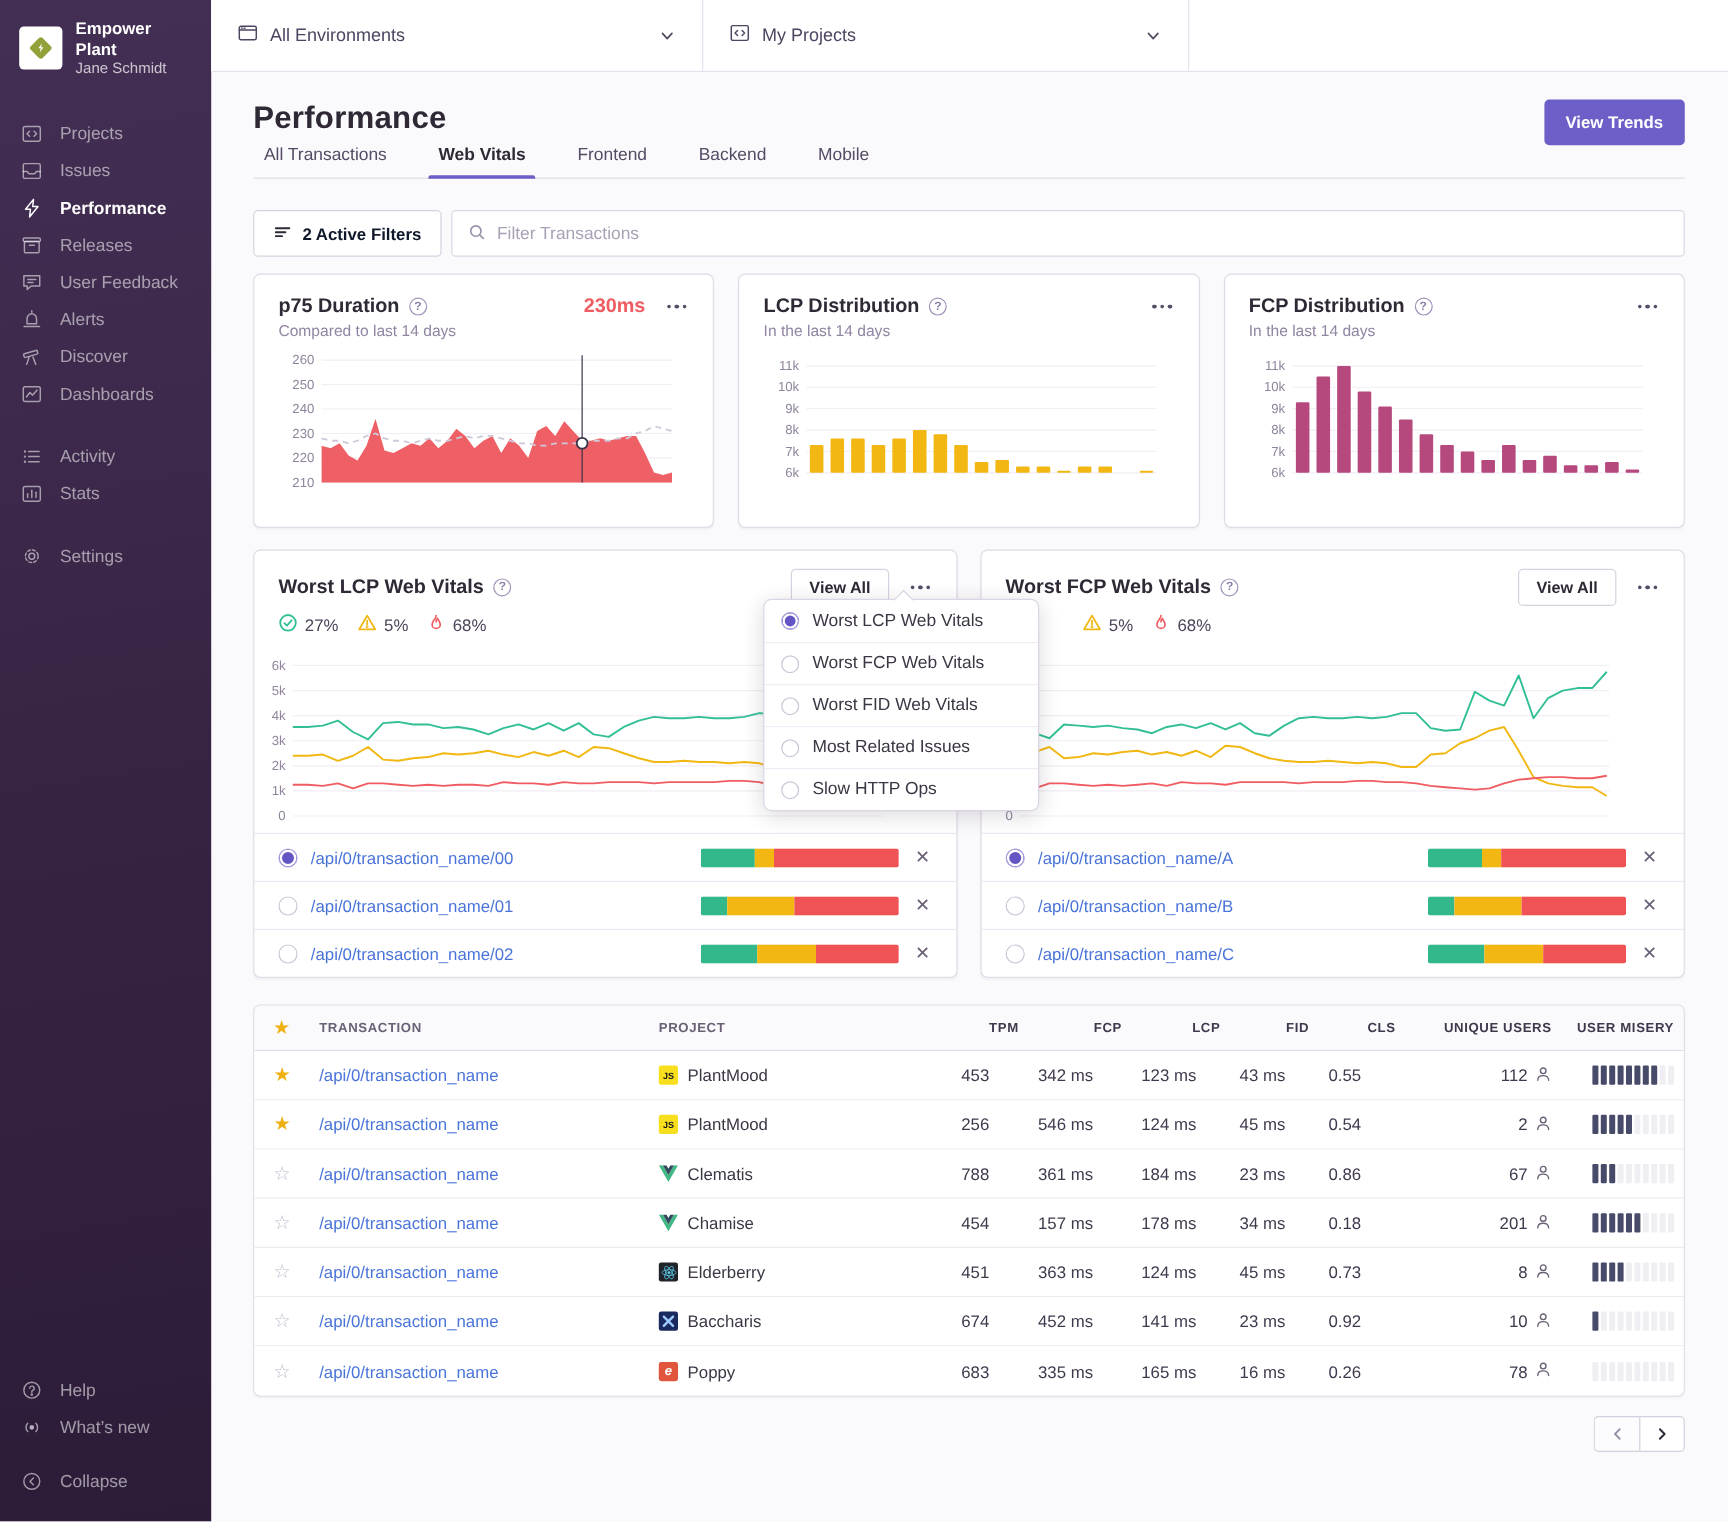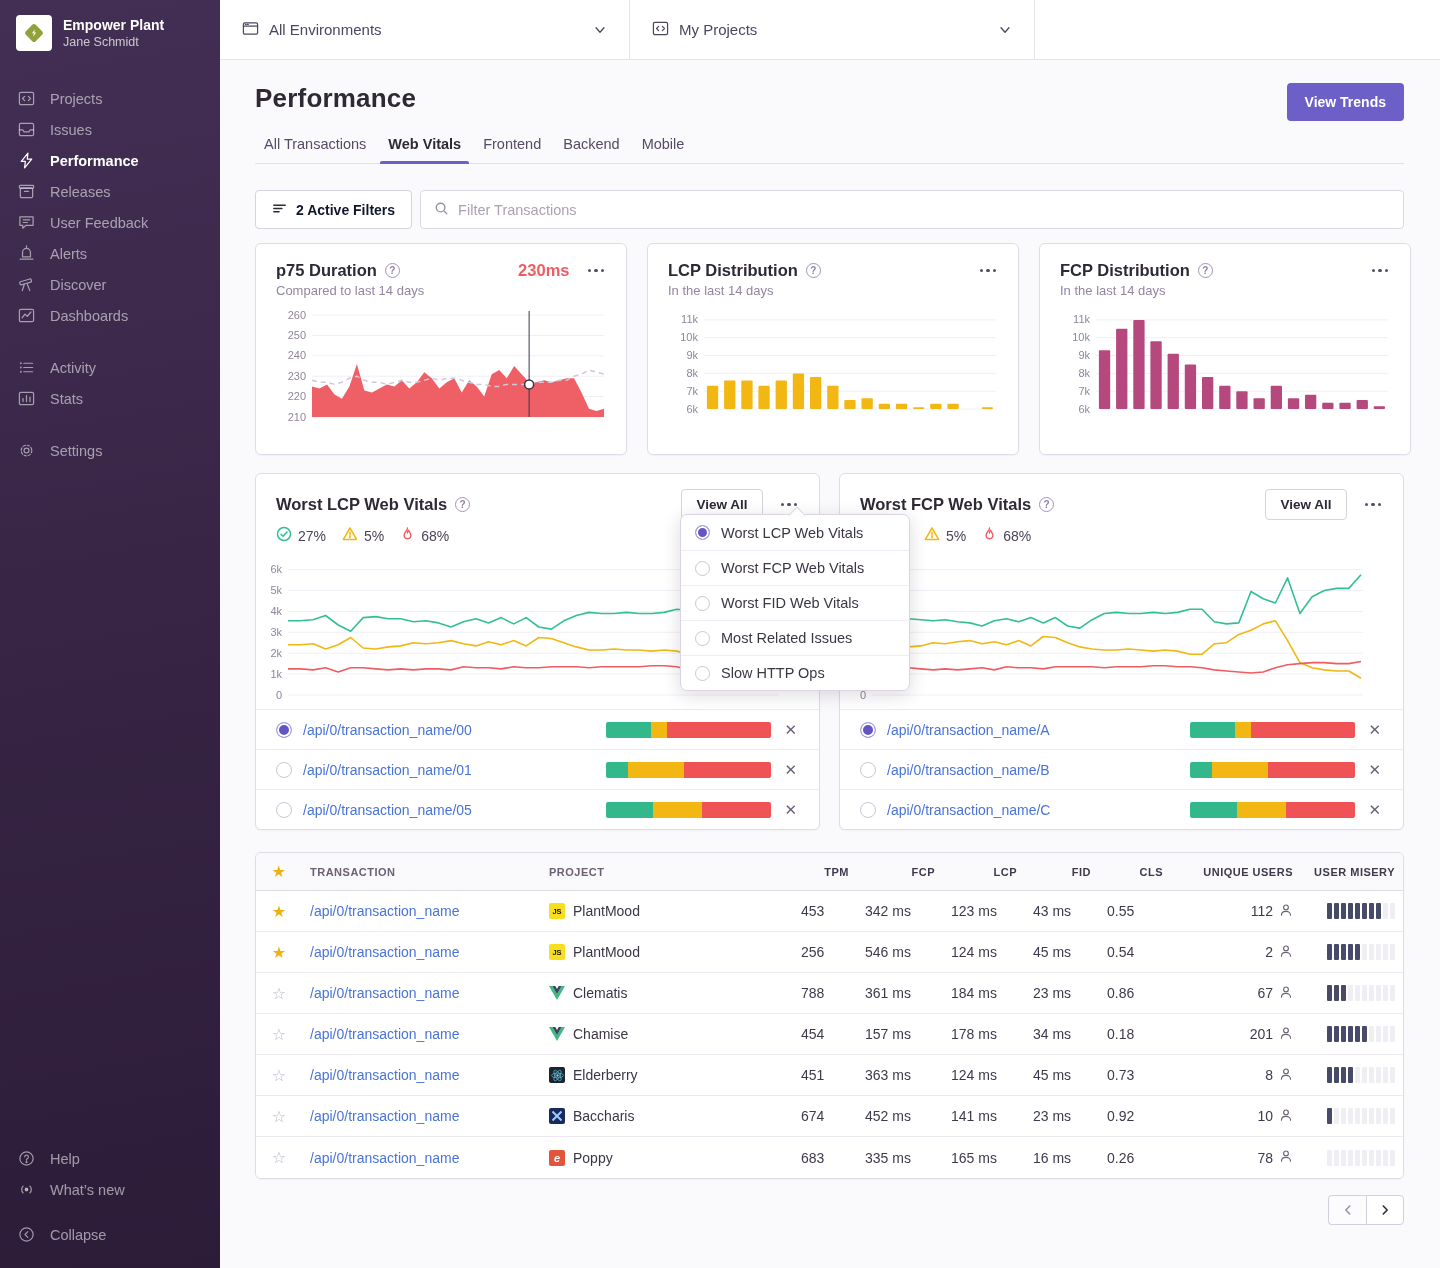--- a/index.html
+++ b/index.html
@@ -1,21 +1,21 @@
 <!DOCTYPE html>
 <html><head>
 <meta charset="utf-8">
 <style>
   *{box-sizing:border-box;margin:0;padding:0}
   html,body{width:1440px;height:1268px;overflow:hidden}
   body{display:flex;font-family:"Liberation Sans","DejaVu Sans",sans-serif;font-size:14px;color:#3c3644;background:#faf9fb}
   svg text{font-family:"Liberation Sans","DejaVu Sans",sans-serif}
 
   
-  .sidebar{width:220px;flex:none;height:100%;background:linear-gradient(170deg,#432f54 0%,#362343 55%,#2c1c38 100%);color:rgba(255,255,255,.55);display:flex;flex-direction:column}
+  .sidebar{width:176px;flex:none;height:100%;background:linear-gradient(170deg,#432f54 0%,#362343 55%,#2c1c38 100%);color:rgba(255,255,255,.55);display:flex;flex-direction:column}
   .org{display:flex;align-items:center;gap:11px;padding:15px 16px 10px}
   .org-logo{width:36px;height:36px;background:#fff;border-radius:4px;display:grid;place-items:center;flex:none}
   .org-name{font-weight:700;color:#fff;font-size:14px;line-height:1.25}
   .org-user{font-size:12.5px;color:rgba(255,255,255,.72)}
   .nav-groups{padding:22px 0 0}
   .nav-group{margin-bottom:21px}
   .nav-item{display:flex;align-items:center;gap:15px;padding:0 17px;height:31px;cursor:pointer;font-size:14.5px}
   .nav-item.active{color:#fff;font-weight:700}
   .nav-icon{width:18px;display:grid;place-items:center;flex:none}
   .sidebar-spacer{flex:1}
@@ -29,21 +29,21 @@
   .tb-select:nth-child(1){width:410px}
   .tb-select:nth-child(2){width:405px}
   .tb-select:nth-child(3){flex:1;border-right:none}
   .tb-select .tb-label{flex:1}
   .tb-select .chev{color:#55495f;display:grid;place-items:center}
 
   .content{flex:1;padding:0 36px 30px 35px;overflow:hidden}
   .page-head{display:flex;align-items:flex-start;justify-content:space-between;padding-top:23px}
   .page-title{font-size:26px;font-weight:700;color:#2f2936;letter-spacing:.2px}
   .btn-primary{background:#6c5fc7;color:#fff;border:none;border-radius:4px;font-weight:700;font-size:14px;padding:11px 18px;cursor:pointer}
-  .tabs{display:flex;gap:14px;margin-top:15px;border-bottom:1px solid #e3dee9;padding-left:5px}
+  .tabs{display:flex;gap:35px;margin-top:0;border-bottom:1px solid #e3dee9;padding-left:5px}
   .tab{padding:0 4px 11px;font-size:14.5px;color:#554b64;cursor:pointer;position:relative}
   .tab.active{color:#2f2936;font-weight:600}
   .tab.active::after{content:"";position:absolute;left:-4px;right:-4px;bottom:-1px;height:3px;background:#6c5fc7;border-radius:2px 2px 0 0}
 
   .filter-row{display:flex;gap:8px;margin-top:26px}
   .btn-filters{display:flex;align-items:center;gap:9px;background:#fff;border:1px solid #d8d1e0;border-radius:4px;padding:0 16px;height:39px;font-weight:700;font-size:14px;color:#0f172a;cursor:pointer}
   .search-box{flex:1;display:flex;align-items:center;gap:9px;background:#fff;border:1px solid #dcd6e4;border-radius:4px;height:39px;padding:0 13px;color:#9a90a8}
   .search-box input{border:none;outline:none;flex:1;font-size:14.5px;font-family:inherit;color:#3c3644;background:transparent}
   .search-box input::placeholder{color:#aaa1b6}
 
@@ -544,21 +544,21 @@
               <a class="row-link" href="#">/api/0/transaction_name/01</a>
               <span class="seg-bar">
                 <span class="seg-good" style="width: 13%;"></span>
                 <span class="seg-meh" style="width: 34%;"></span>
                 <span class="seg-poor" style="width: 53%;"></span>
               </span>
               <button class="row-close">✕</button>
             </div>
             <div class="vital-row">
               <span class="radio"></span>
-              <a class="row-link" href="#">/api/0/transaction_name/05</a>
+              <a class="row-link" href="#">/api/0/transaction_name/02</a>
               <span class="seg-bar">
                 <span class="seg-good" style="width: 28%;"></span>
                 <span class="seg-meh" style="width: 30%;"></span>
                 <span class="seg-poor" style="width: 42%;"></span>
               </span>
               <button class="row-close">✕</button>
             </div>
           </div>
       </section>
 

